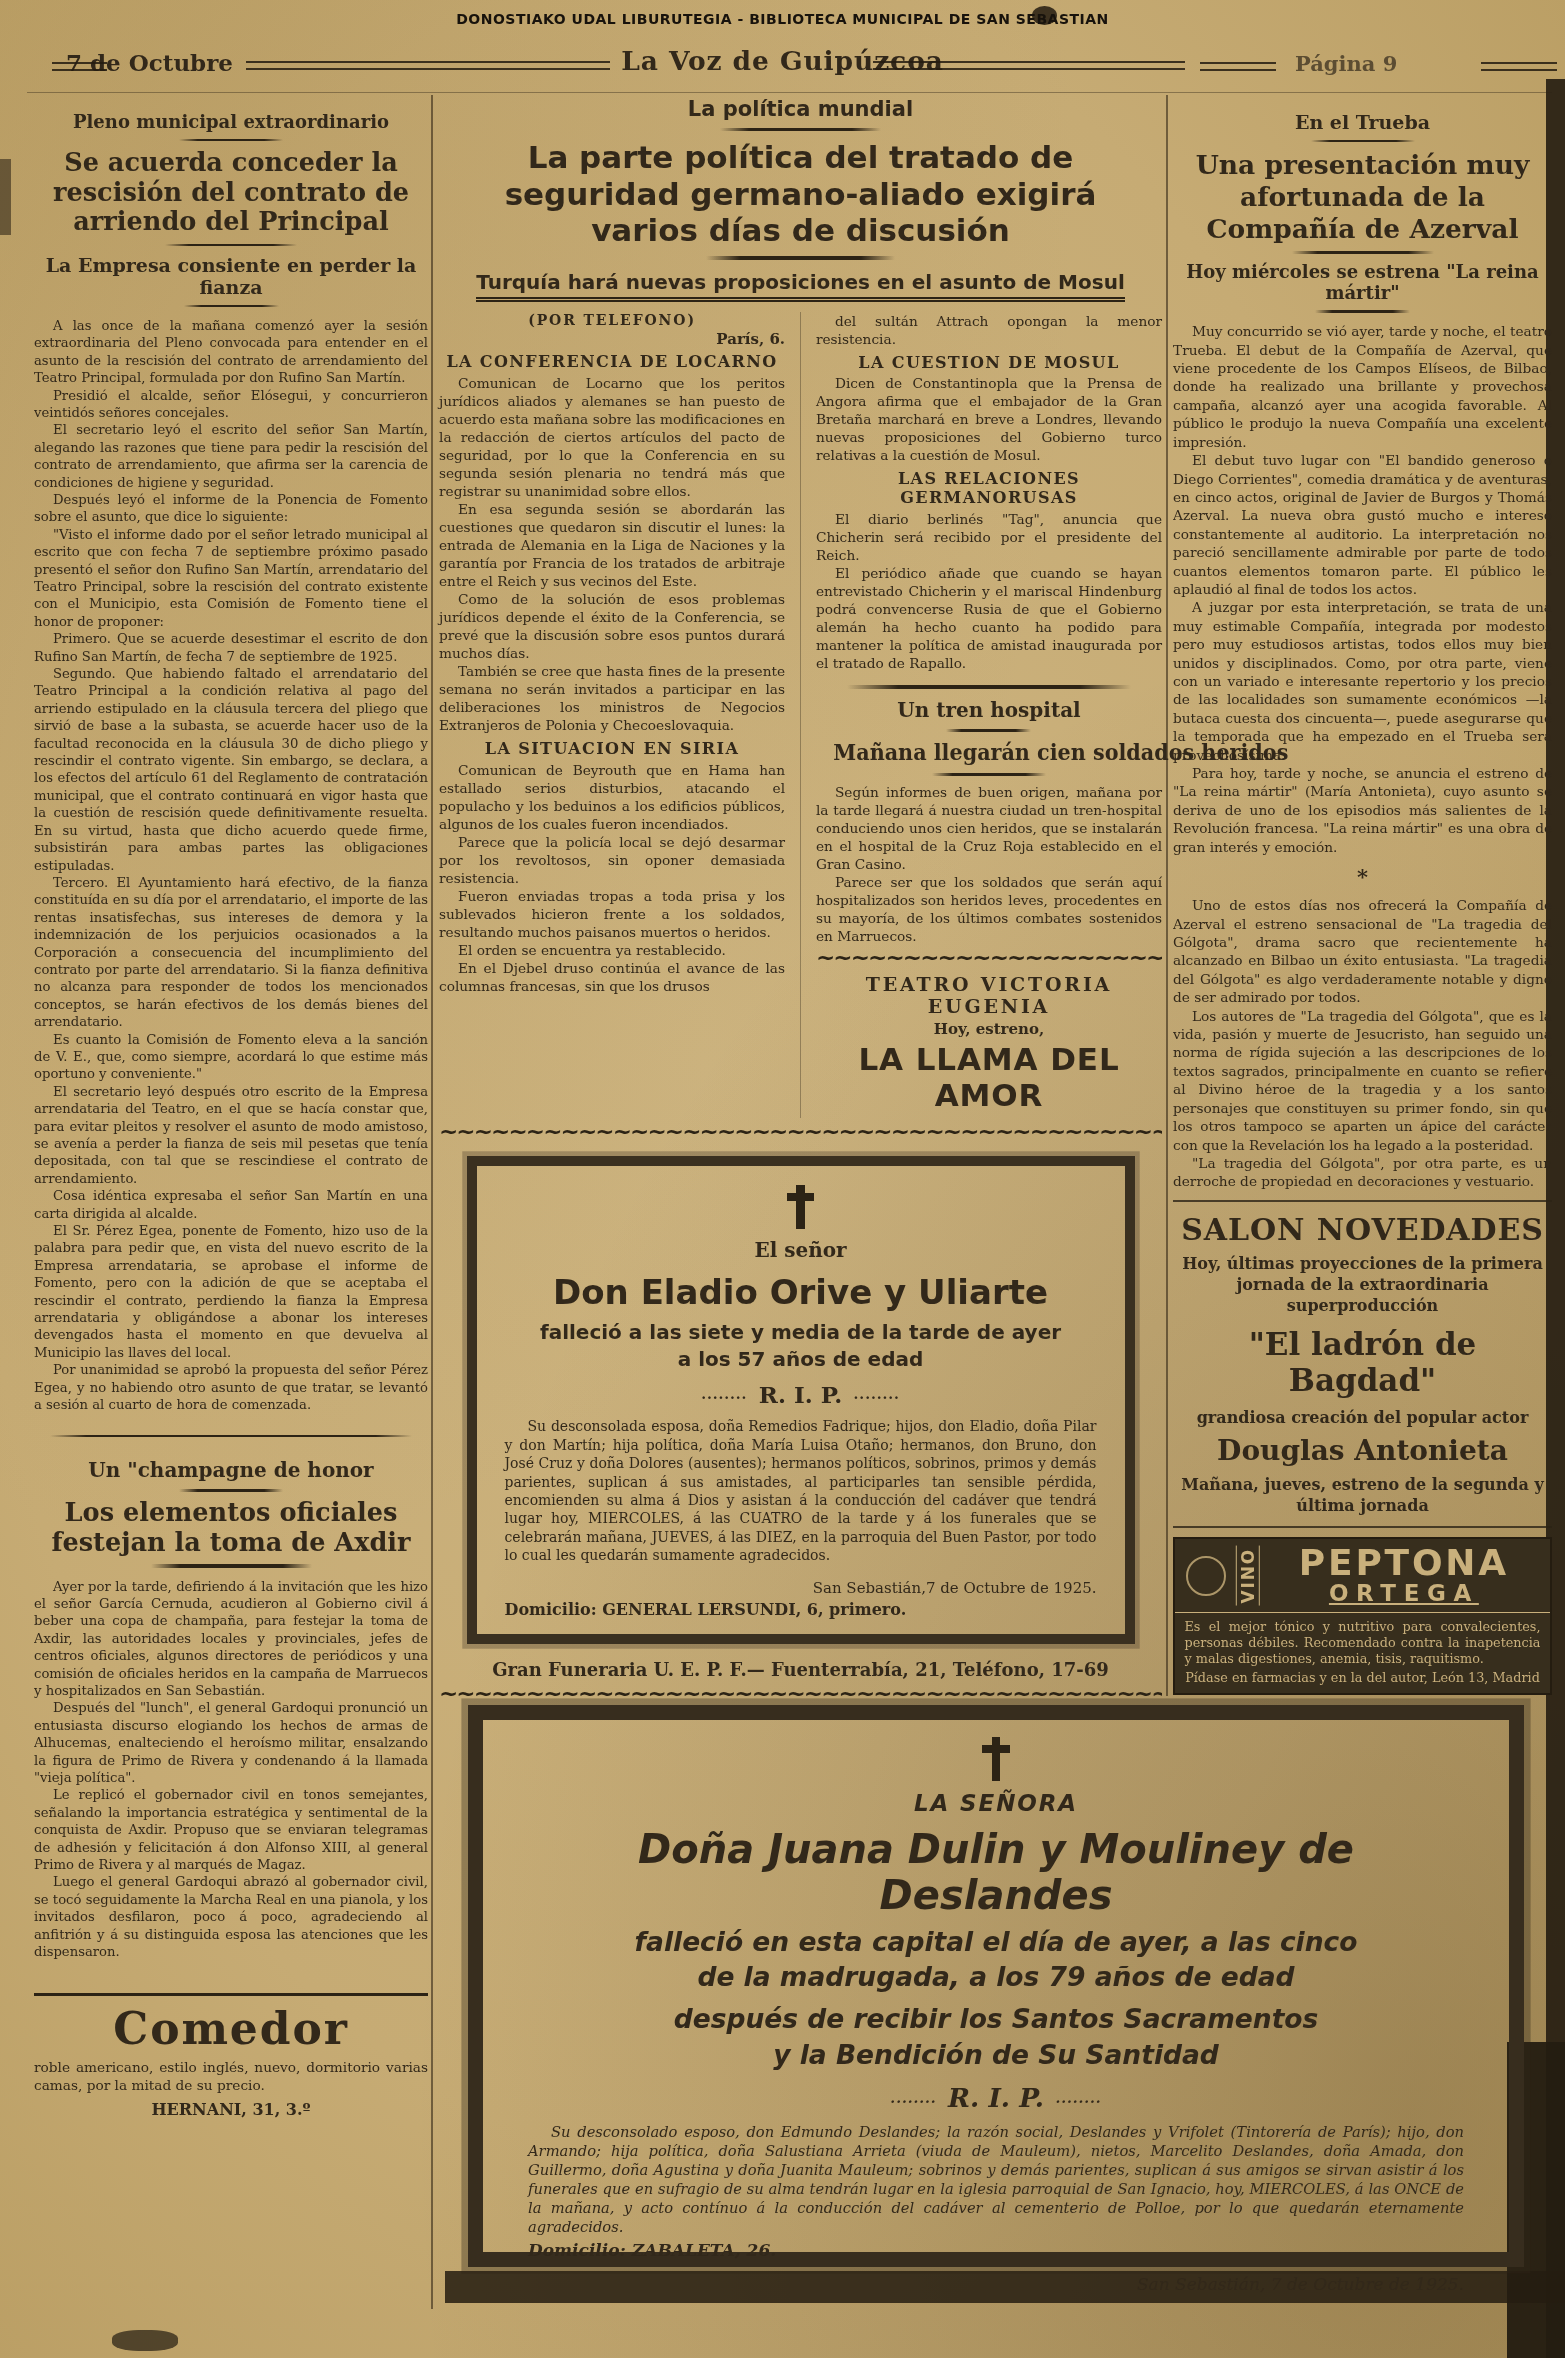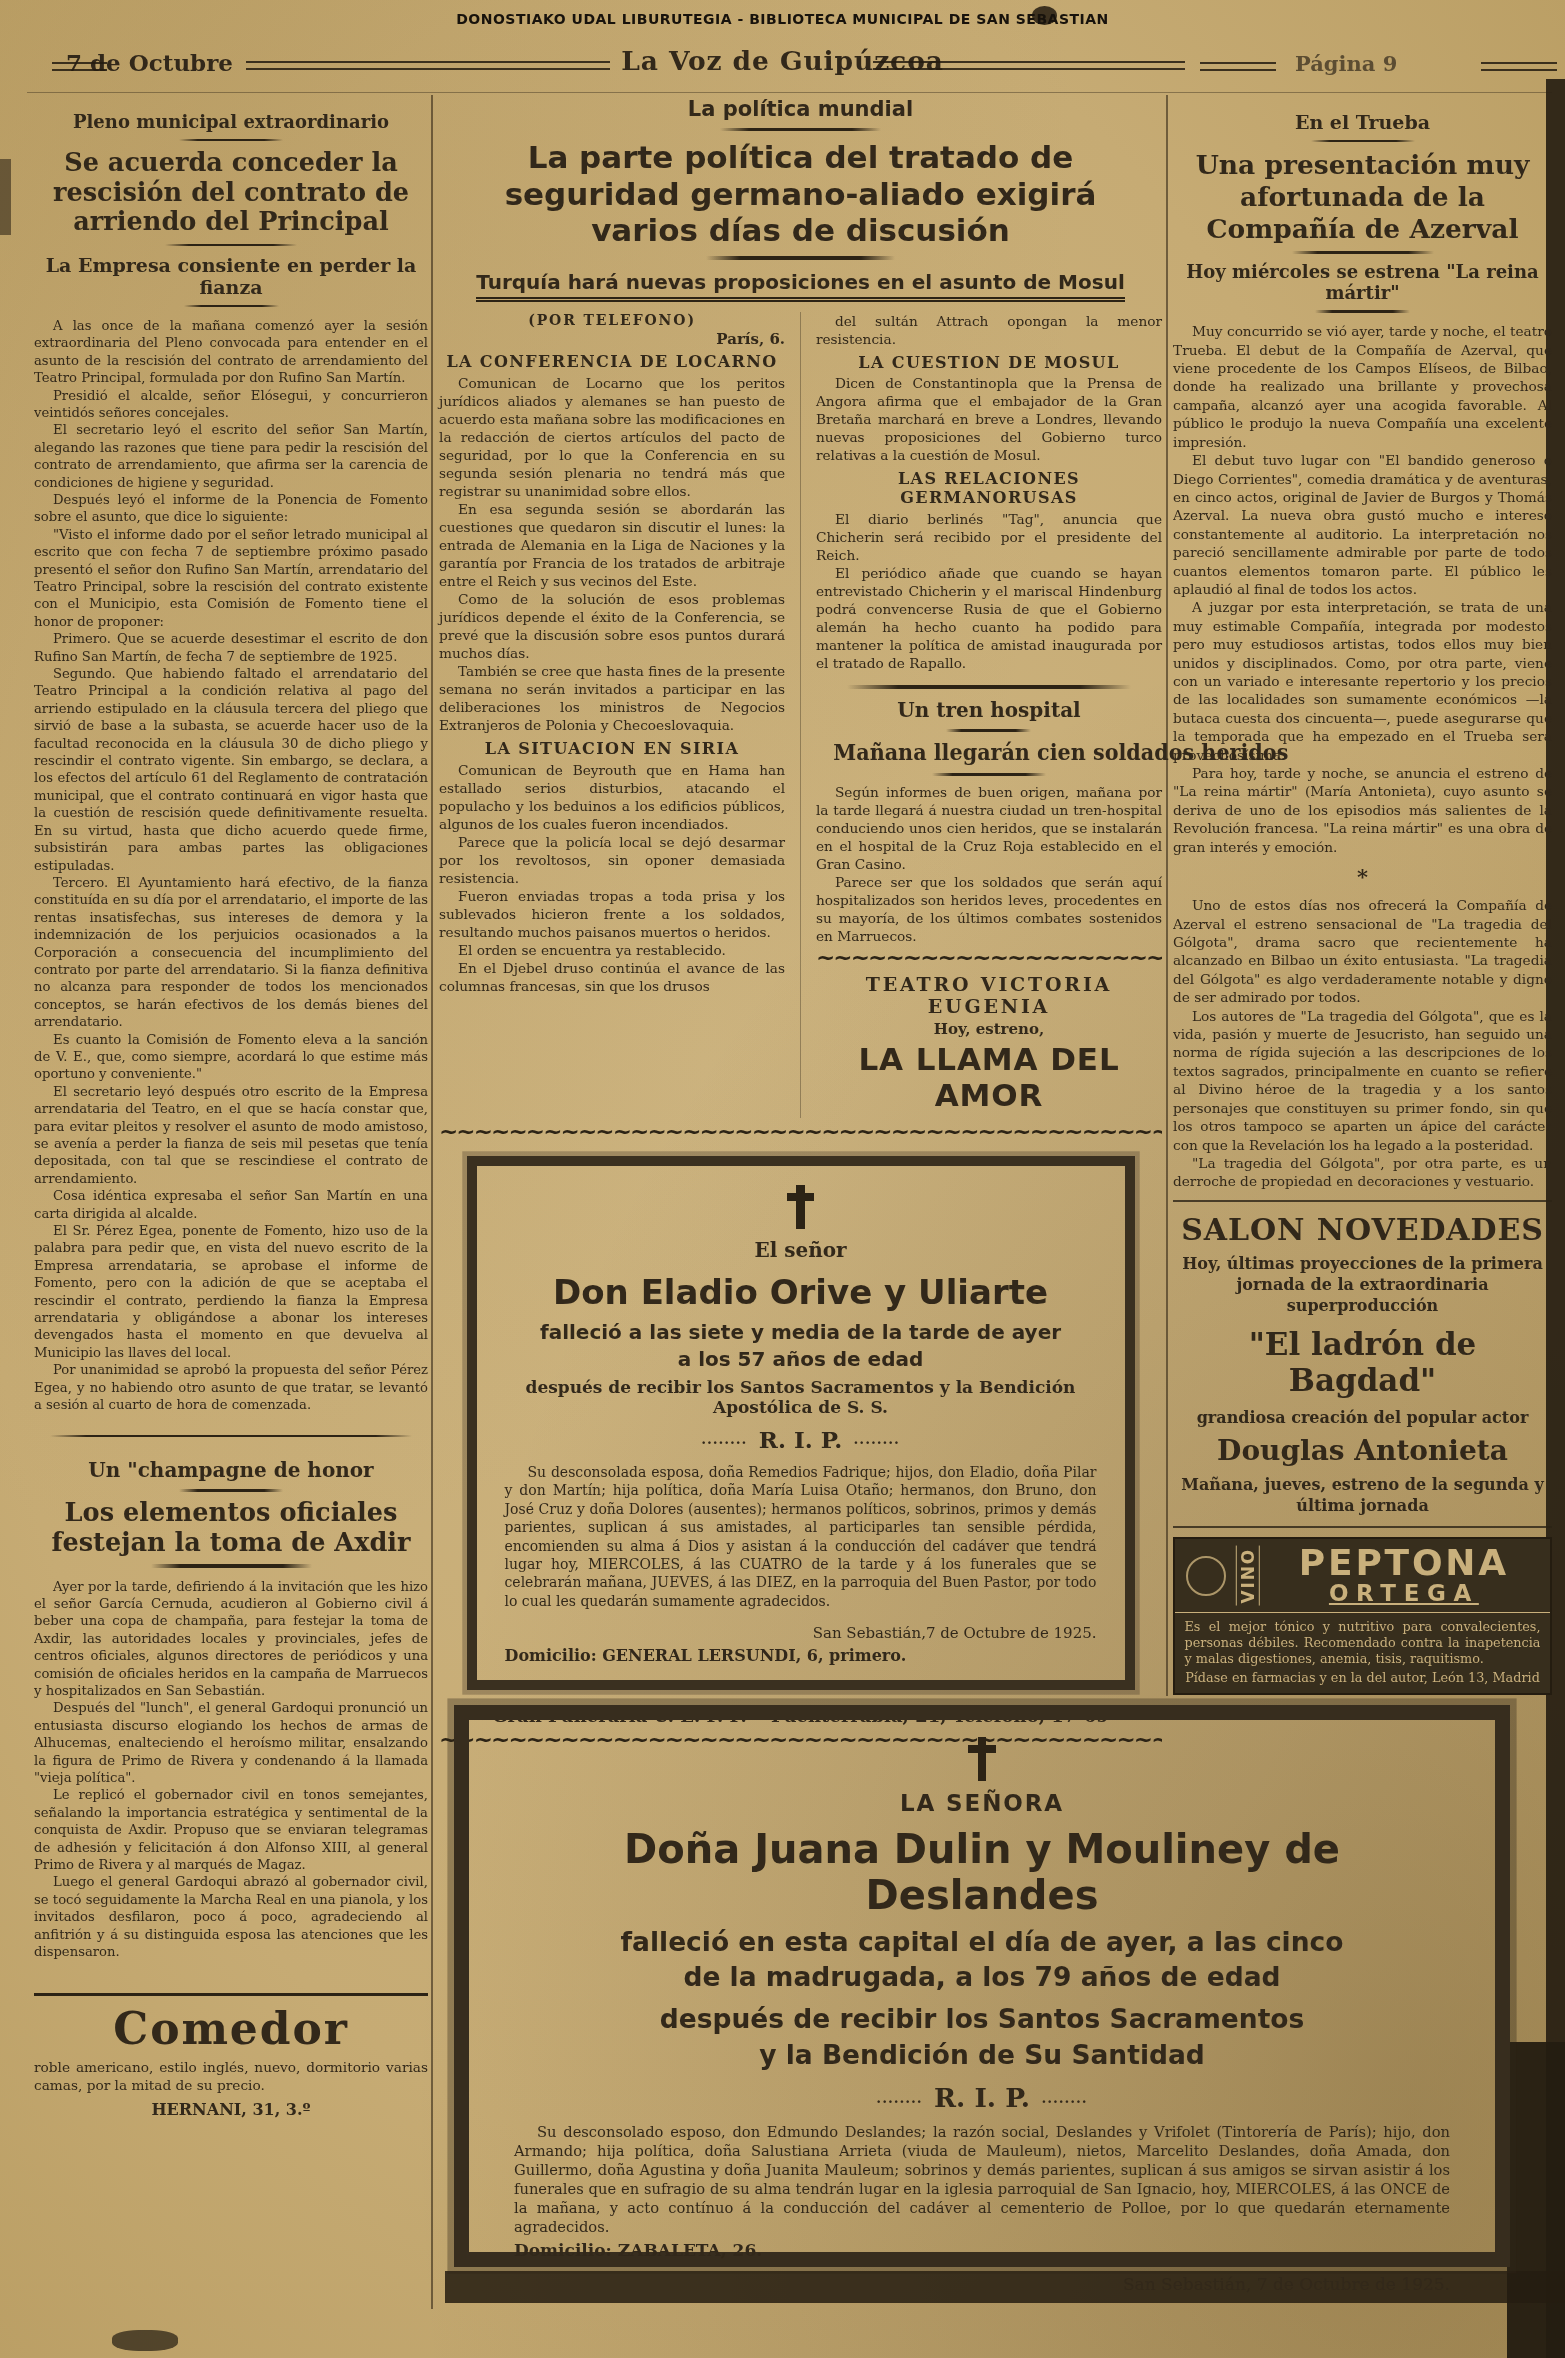--- a/index.html
+++ b/index.html
@@ -75,23 +75,23 @@
   .ob1-name{font-size:34px;font-weight:bold;margin:9.5px 0 7.6px;}
   .ob1-l1{font-size:20px;font-weight:bold;}
   .ob1-l2{font-size:20px;font-weight:bold;margin:3.8px 0;}
   .ob1-l3{font-size:17px;font-weight:bold;margin:5.7px 0;}
   .obit1 .rip-row{font-size:23px;}
   .ob-body{font-size:14px;line-height:18.4px;text-align:justify;text-indent:23px;}
   .ob-date{font-size:15px;text-align:right;margin-top:14px;}
   .ob-addr{font-size:16px;font-weight:bold;text-align:left;margin-top:3.8px;}
   .funeraria{font-size:18px;font-weight:bold;text-align:center;margin:15px 0 3.8px;}
   
-  .obit2{position:absolute;left:454px;top:1705px;width:1056px;height:562px;
+  .obit2{position:absolute;left:468px;top:1705px;width:1056px;height:562px;
     border:15px solid #372d1e;box-shadow:0 0 0 6.6px rgba(46,37,23,.35);
-    padding:13.2px 45px;text-align:center;}
+    padding:13.2px 45px;text-align:center;font-style:italic;}
   .ob2-intro{font-size:23px;font-weight:bold;letter-spacing:1.9px;}
   .ob2-name{font-size:40px;font-weight:bold;margin:9.5px 0 5.7px;}
   .ob2-l{font-size:26.5px;font-weight:bold;line-height:1.35;}
   .obit2 .rip-row{font-size:26.5px;}
   .obit2 .ob-body{font-size:14.7px;line-height:19px;}
   .obit2 .ob-addr{font-size:17px;}
   .obit2 .ob-date{font-size:17px;}
   
   .col-right{position:absolute;left:1173px;top:97px;width:379px;height:1622px;overflow:hidden;}
   .col-right .kicker{font-size:19px;}
@@ -241,21 +241,20 @@
     </div>
 
     <div class="wavy"></div>
 
     <div class="obit1">
       <div class="cross"></div>
       <div class="ob-intro">El señor</div>
       <div class="ob1-name sans">Don Eladio Orive y Uliarte</div>
       <div class="ob1-l1 sans">falleció a las siete y media de la tarde de ayer</div>
       <div class="ob1-l2 sans">a los 57 años de edad</div>
-      <div class="ob1-l3">después de recibir los Santos Sacramentos y la Bendición Apostólica de S. S.</div>
       <div class="rip-row">
         <span class="rip-dots"></span>
         <span>R. I. P.</span>
         <span class="rip-dots"></span>
       </div>
       <div class="ob-body">Su desconsolada esposa, doña Remedios Fadrique; hijos, don Eladio, doña Pilar y don Martín; hija política, doña María Luisa Otaño; hermanos, don Bruno, don José Cruz y doña Dolores (ausentes); hermanos políticos, sobrinos, primos y demás parientes, suplican á sus amistades, al participarles tan sensible pérdida, encomienden su alma á Dios y asistan á la conducción del cadáver que tendrá lugar hoy, MIERCOLES, á las CUATRO de la tarde y á los funerales que se celebrarán mañana, JUEVES, á las DIEZ, en la parroquia del Buen Pastor, por todo lo cual les quedarán sumamente agradecidos.</div>
       <div class="ob-date">San Sebastián,7 de Octubre de 1925.</div>
       <div class="ob-addr">Domicilio: GENERAL LERSUNDI, 6, primero.</div>
     </div>
 

